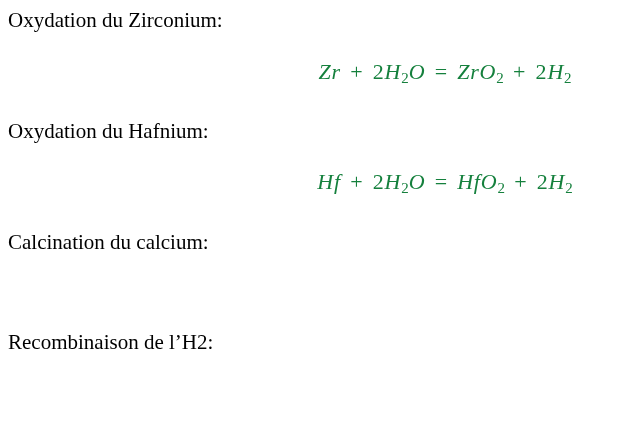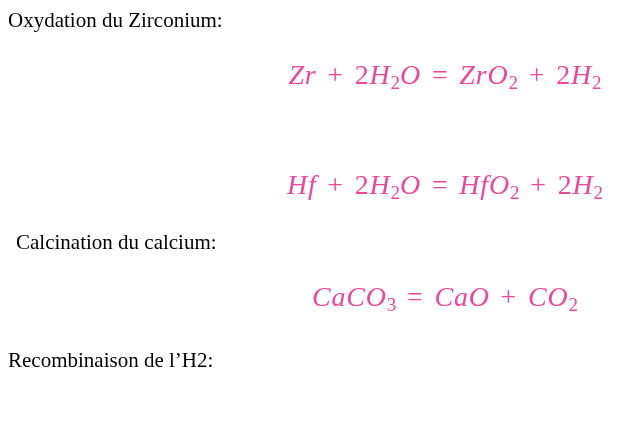--- a/index.html
+++ b/index.html
@@ -20,54 +20,54 @@
     left: 8px;
     font-size: 21px;
     line-height: 1.1;
     color: #000000;
     white-space: nowrap;
   }
   .equation {
     position: absolute;
     left: 445px;
     transform: translateX(-50%);
-    font-size: 28px;
+    font-size: 22px;
     line-height: 1.1;
     letter-spacing: 0.8px;
     word-spacing: 3px;
-    color: #ec4899;
+    color: #15803d;
     white-space: nowrap;
   }
   .equation .var { font-style: italic; }
   .equation .num { font-style: normal; }
   .equation .op  { font-style: normal; }
   .equation .sub {
     font-size: 68%;
     font-style: normal;
     position: relative;
     top: 0.28em;
     letter-spacing: 0;
   }
   .h1 { top: 9px; }
   .e1 { top: 60px; }
   .h2 { top: 120px; }
   .e2 { top: 170px; text-align: right; }
-  .h3 { top: 231px; margin-left: 8px; }
+  .h3 { top: 231px; }
   .e3 { top: 282px; }
-  .h4 { top: 349px; }
+  .h4 { top: 331px; }
   .e4 { top: 367px; }
 </style>
 </head>
 <body>
 
 <div class="page">
 
   <div class="heading h1">Oxydation du Zirconium:</div>
   <div class="equation e1"><span class="var">Zr</span><span class="op"> + </span><span class="num">2</span><span class="var">H</span><span class="sub">2</span><span class="var">O</span><span class="op"> = </span><span class="var">ZrO</span><span class="sub">2</span><span class="op"> + </span><span class="num">2</span><span class="var">H</span><span class="sub">2</span></div>
 
+  <div class="heading h2">Oxydation du Hafnium:</div>
   <div class="equation e2"><span class="var">Hf</span><span class="op"> + </span><span class="num">2</span><span class="var">H</span><span class="sub">2</span><span class="var">O</span><span class="op"> = </span><span class="var">HfO</span><span class="sub">2</span><span class="op"> + </span><span class="num">2</span><span class="var">H</span><span class="sub">2</span></div>
 
   <div class="heading h3">Calcination du calcium:</div>
-  <div class="equation e3"><span class="var">CaCO</span><span class="sub">3</span><span class="op"> = </span><span class="var">CaO</span><span class="op"> + </span><span class="var">CO</span><span class="sub">2</span></div>
 
   <div class="heading h4">Recombinaison de l’H2:</div>
 
 </div>
 
 </body></html>

